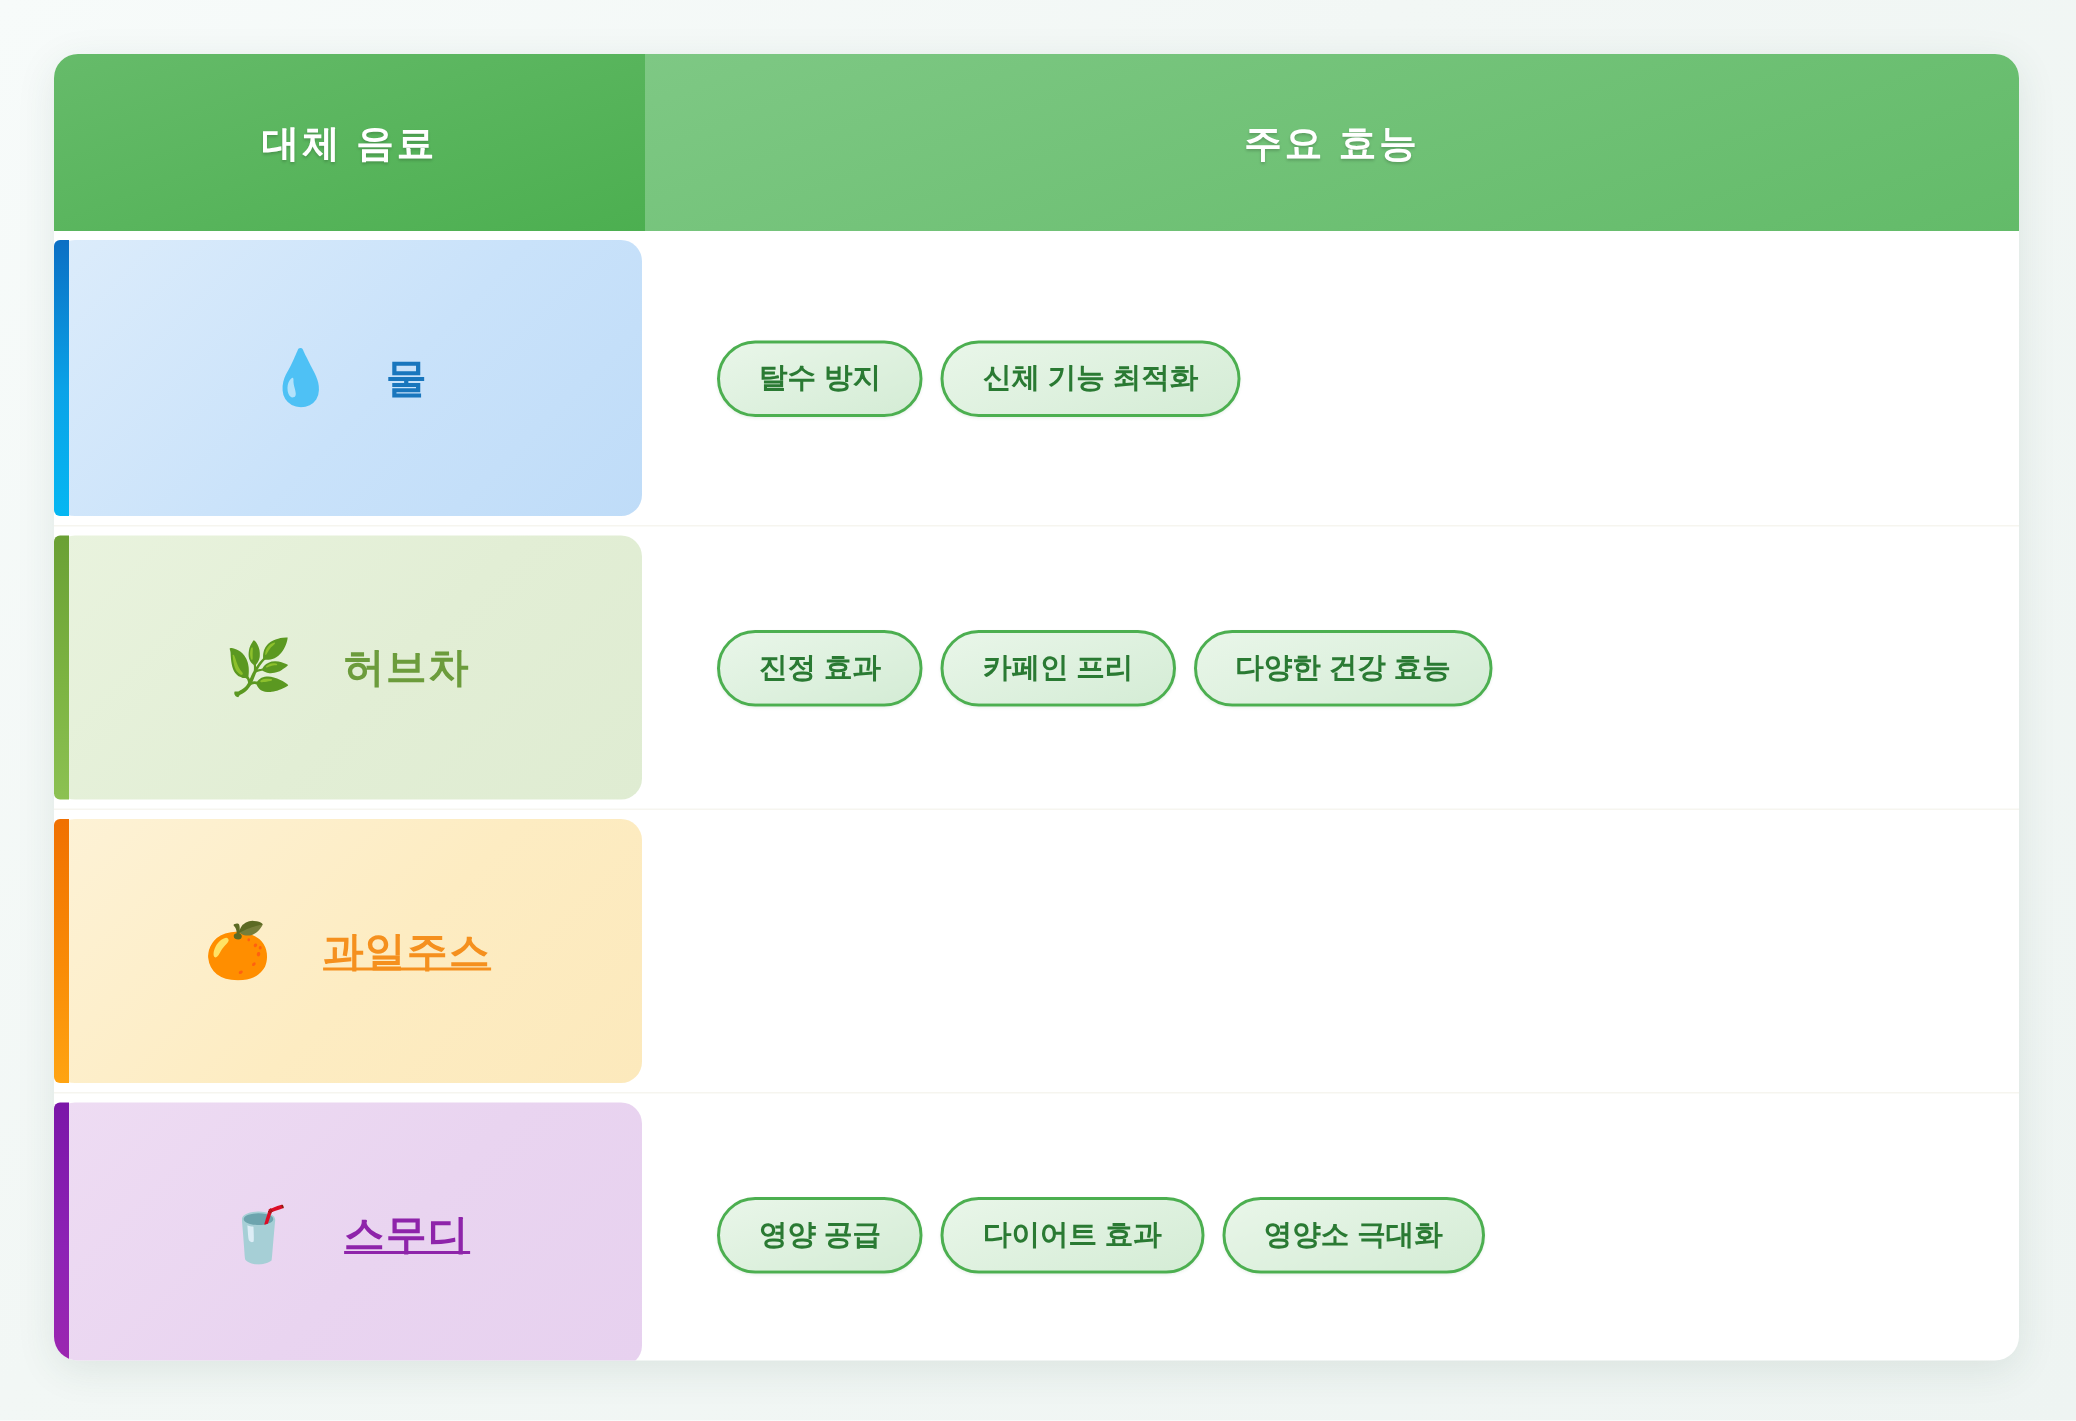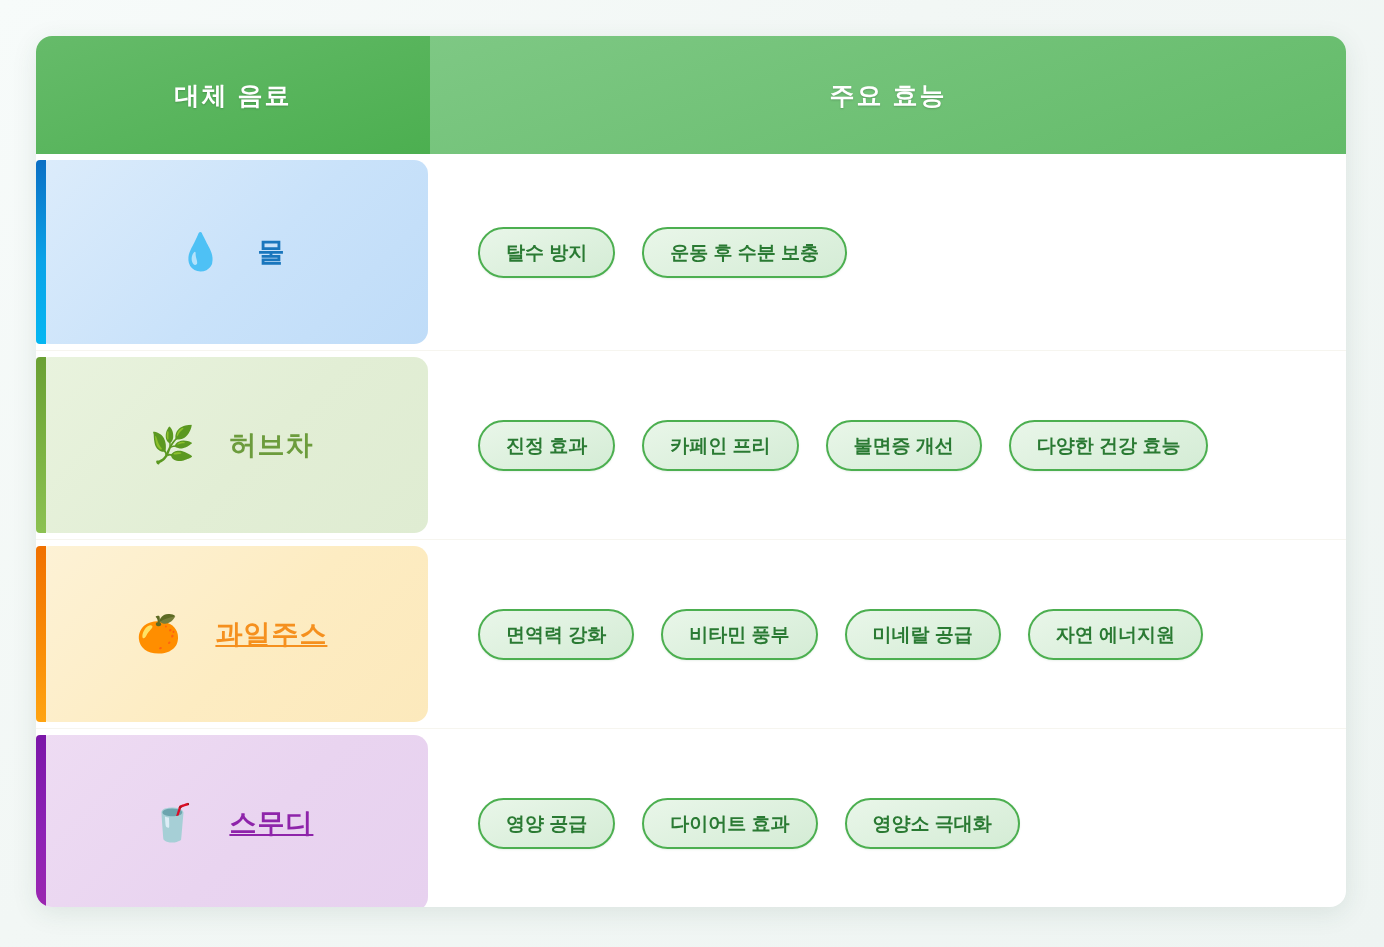--- a/index.html
+++ b/index.html
@@ -104,21 +104,21 @@
     z-index: 2;
     letter-spacing: 1px;
   }
 
   .cell-benefits {
     flex: 1 1 auto;
     display: flex;
     flex-wrap: wrap;
     align-items: center;
     justify-content: flex-start;
-    gap: 16px 27px;
+    gap: 16px 12px;
     padding: 18px 40px 18px 48px;
     box-sizing: border-box;
   }
 
   .pill {
     border: 2px solid #4caf50;
     background: linear-gradient(160deg, #e9f6e9 0%, #d4ecd5 100%);
     color: #2a7a33;
     font-size: 19px;
     font-weight: bold;
@@ -168,53 +168,46 @@
   <div class="row row-0">
     <div class="cell-label">
       <div class="label-card">
         <div class="accent"></div>
         <span class="drink-emoji">💧</span>
         <span class="drink-name">물</span>
       </div>
     </div>
     <div class="cell-benefits">
       <span class="pill">탈수 방지</span>
-      <span class="pill">운동 후 수분 보충</span>
+      <span class="pill">신체 기능 최적화</span>
     </div>
   </div>
 
   <div class="row row-1">
     <div class="cell-label">
       <div class="label-card">
         <div class="accent"></div>
         <span class="drink-emoji">🌿</span>
         <span class="drink-name">허브차</span>
       </div>
     </div>
     <div class="cell-benefits">
       <span class="pill">진정 효과</span>
       <span class="pill">카페인 프리</span>
-      <span class="pill">불면증 개선</span>
       <span class="pill">다양한 건강 효능</span>
     </div>
   </div>
 
   <div class="row row-2">
     <div class="cell-label">
       <div class="label-card">
         <div class="accent"></div>
         <span class="drink-emoji">🍊</span>
         <span class="drink-name">과일주스</span>
       </div>
-    </div>
-    <div class="cell-benefits">
-      <span class="pill">면역력 강화</span>
-      <span class="pill">비타민 풍부</span>
-      <span class="pill">미네랄 공급</span>
-      <span class="pill">자연 에너지원</span>
     </div>
   </div>
 
   <div class="row row-3">
     <div class="cell-label">
       <div class="label-card">
         <div class="accent"></div>
         <span class="drink-emoji">🥤</span>
         <span class="drink-name">스무디</span>
       </div>

